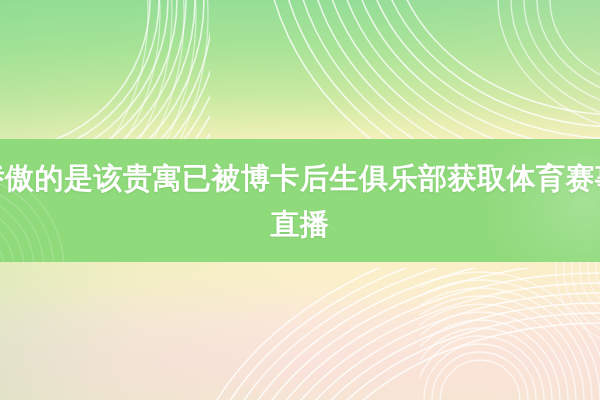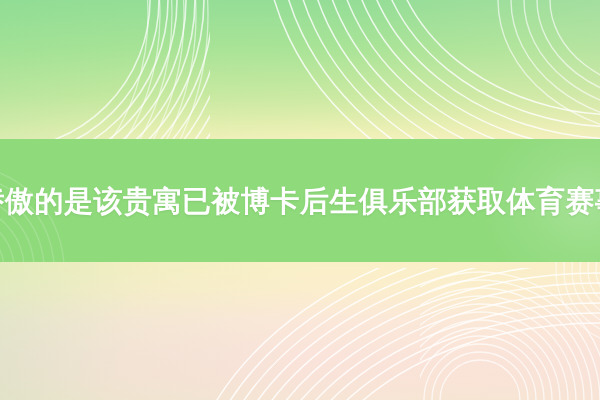--- a/index.html
+++ b/index.html
@@ -246,15 +246,16 @@
           <circle cx="20" cy="120" r="94"></circle>
           <circle cx="20" cy="120" r="104"></circle>
         </g>
       </svg>
     </div>
     <div class="band-glow-right"></div>
   </div>
 
   <div class="headline">
     <span class="ln">娇傲的是该贵寓已被博卡后生俱乐部获取体育赛事</span>
+    <span class="ln">直播</span>
   </div>
 
 </div>
 
 </body></html>

